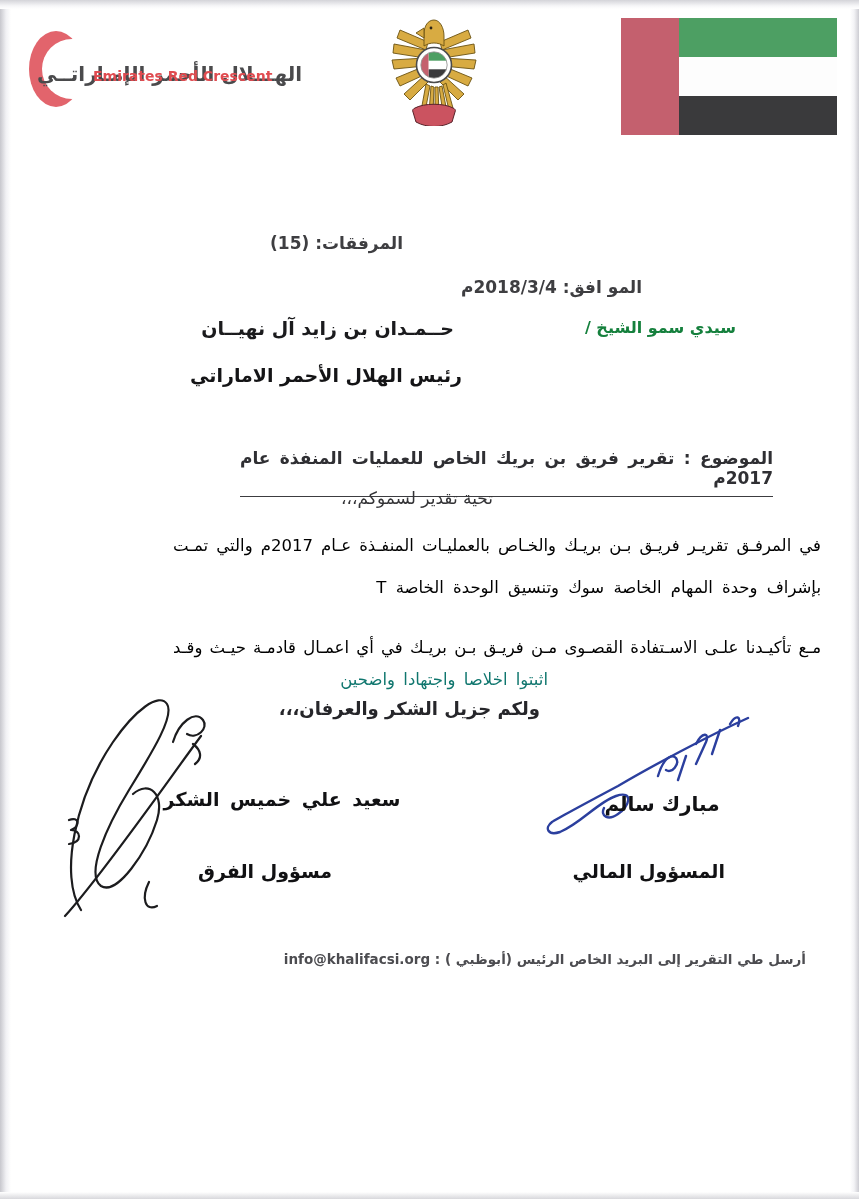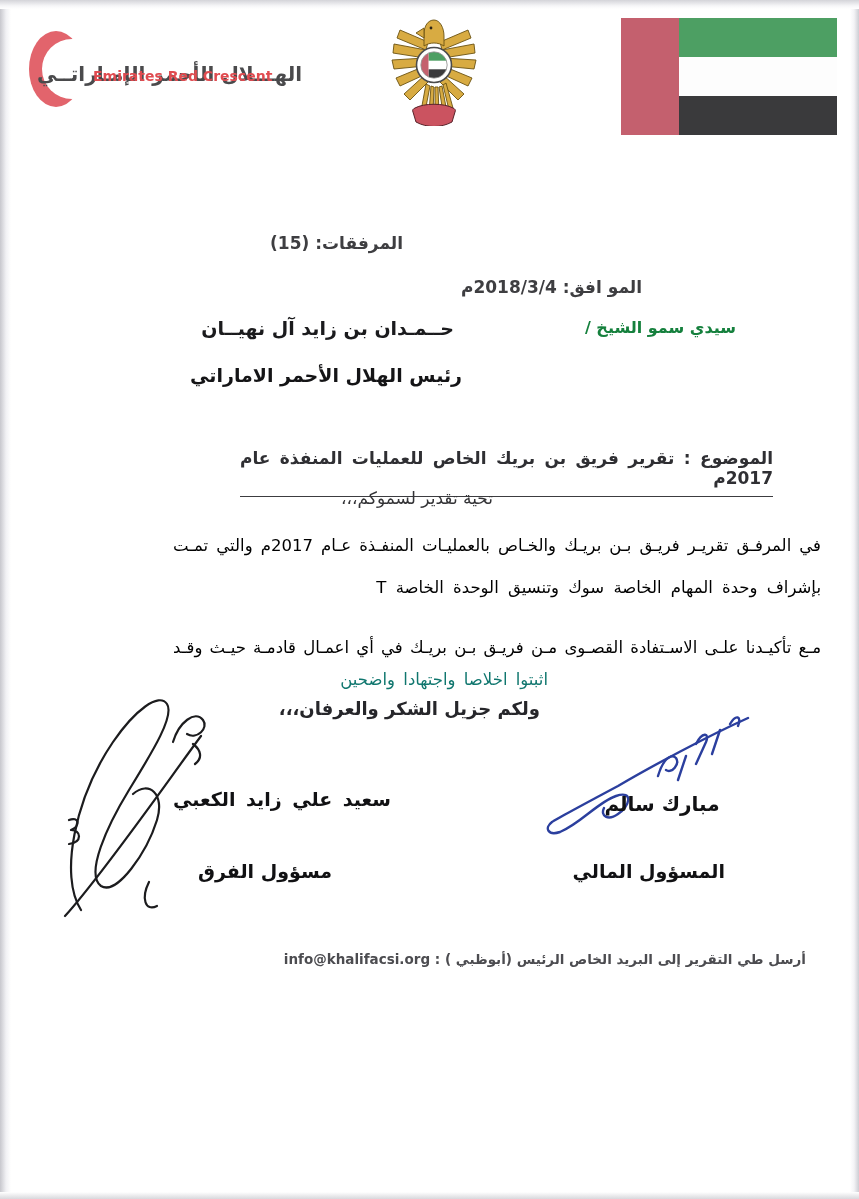--- a/index.html
+++ b/index.html
@@ -160,18 +160,18 @@
   <div class="abs" style="left:55px;top:678px;width:190px;height:240px;">
     <svg width="190" height="240" viewBox="0 0 190 240" fill="none" stroke="#1c1c1e" stroke-width="2.2" stroke-linecap="round" stroke-linejoin="round">
       <path d="M26,232 C4,198 20,120 58,64 C80,32 104,14 112,26 C120,38 96,76 74,112 C52,148 30,196 46,208 C62,218 92,174 102,142 C110,116 94,102 78,116"></path>
       <path d="M10,238 C48,196 112,104 146,58"></path>
       <path d="M118,64 C124,44 140,32 148,42 C154,50 142,62 132,56"></path>
       <path d="M138,66 C146,72 148,80 140,86"></path>
       <path d="M14,142 C24,138 26,148 16,152 C26,152 28,164 14,166"></path>
       <path d="M94,204 C86,220 90,234 102,228"></path>
     </svg>
   </div>
-  <div class="abs rtl sig-name team-name">سعيد علي زايد الكعبي</div>
+  <div class="abs rtl sig-name team-name">سعيد علي خميس الشكر</div>
   <div class="abs rtl team-title">مسؤول الفرق</div>
 
   <div class="abs rtl footer-note">أرسل طي التقرير إلى البريد الخاص الرئيس (أبوظبي ) : info@khalifacsi.org</div>
 
 </div>
 
 </body></html>

